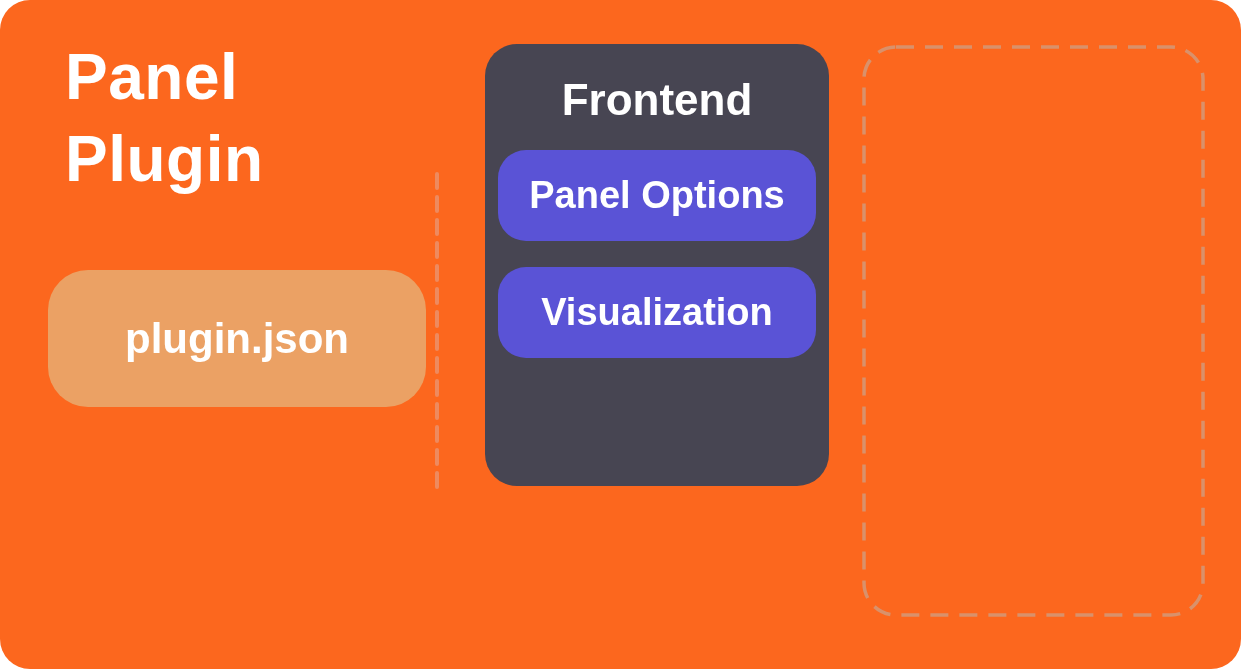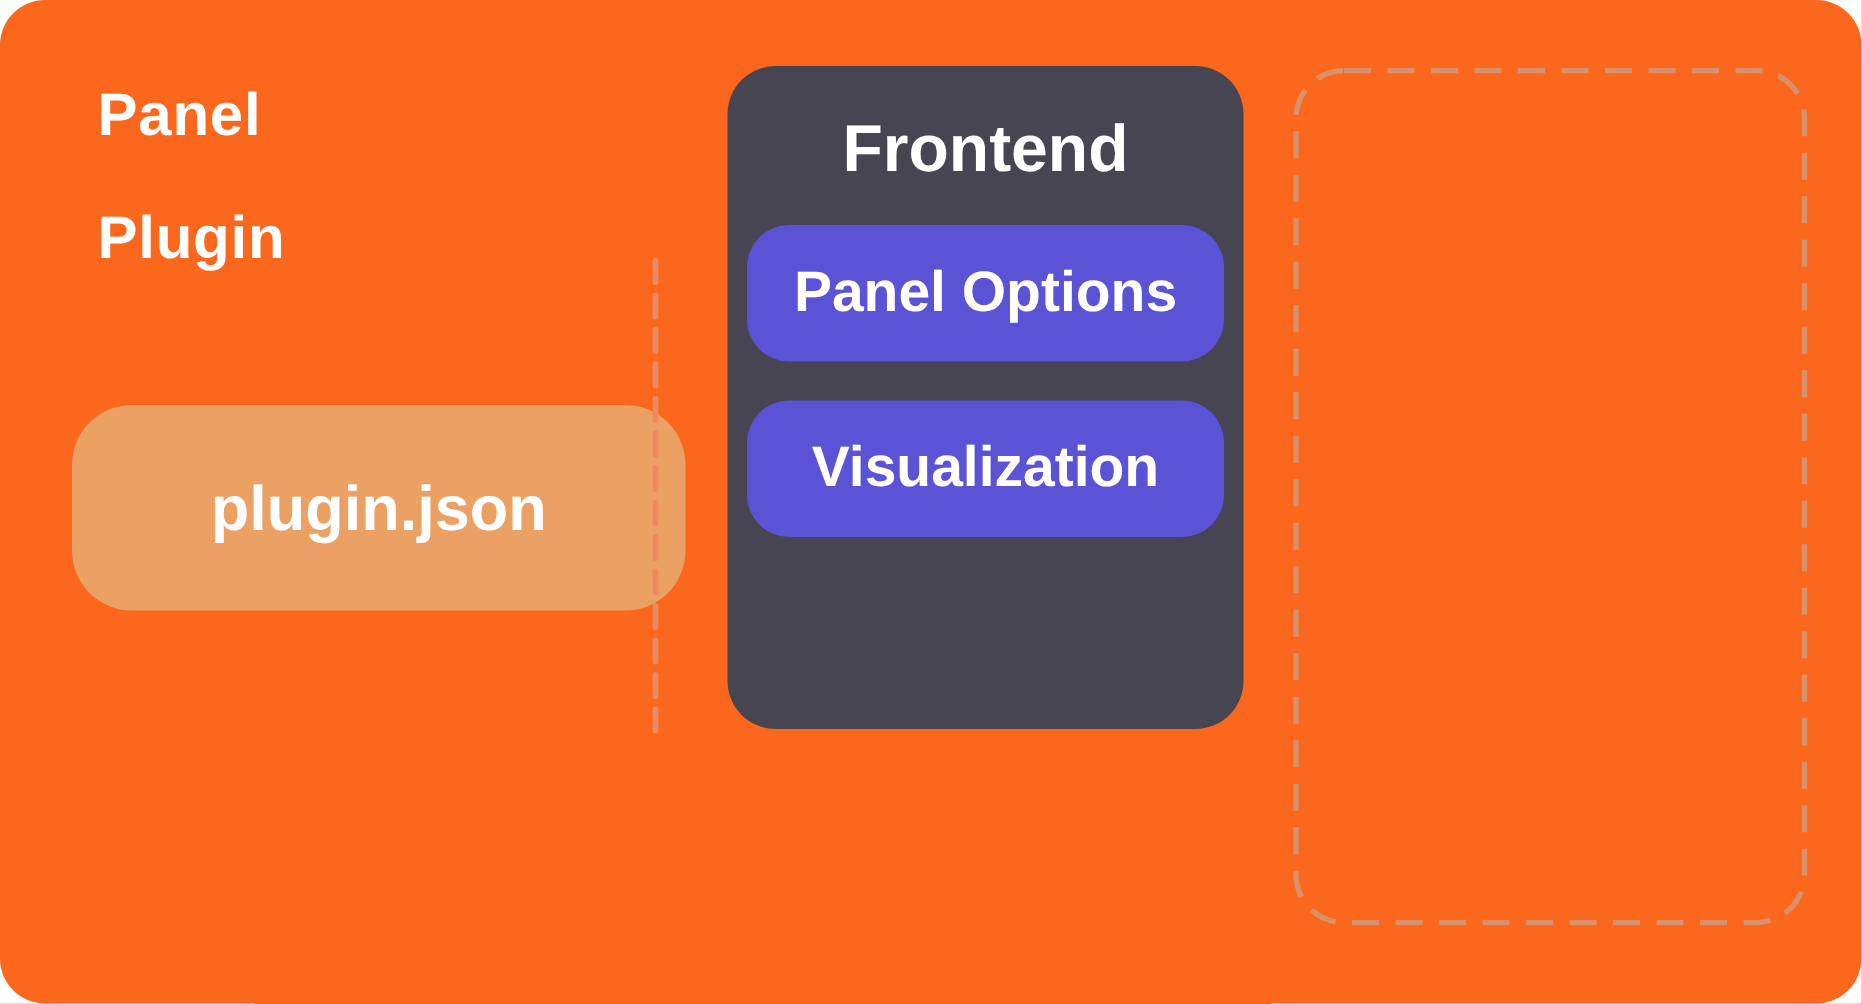--- a/index.html
+++ b/index.html
@@ -14,31 +14,31 @@
     height: 669px;
     background: var(--background, #FC671E);
     border-radius: 30px;
     overflow: hidden;
   }
   .page-title {
     position: absolute;
     left: 65px;
     top: 36px;
     color: var(--text, #FFFFFF);
-    font-size: 40px;
+    font-size: 64px;
     font-weight: 700;
     line-height: 82px;
     white-space: pre-line;
     letter-spacing: 0.5px;
   }
   .plugin-json-node {
     position: absolute;
     left: 48px;
     top: 270px;
-    width: 409px;
+    width: 378px;
     height: 137px;
     background: var(--plugin-json-box, #EBA164);
     border-radius: 40px;
     display: flex;
     align-items: center;
     justify-content: center;
   }
   .plugin-json-node .node-label {
     color: var(--text, #FFFFFF);
     font-size: 42px;

